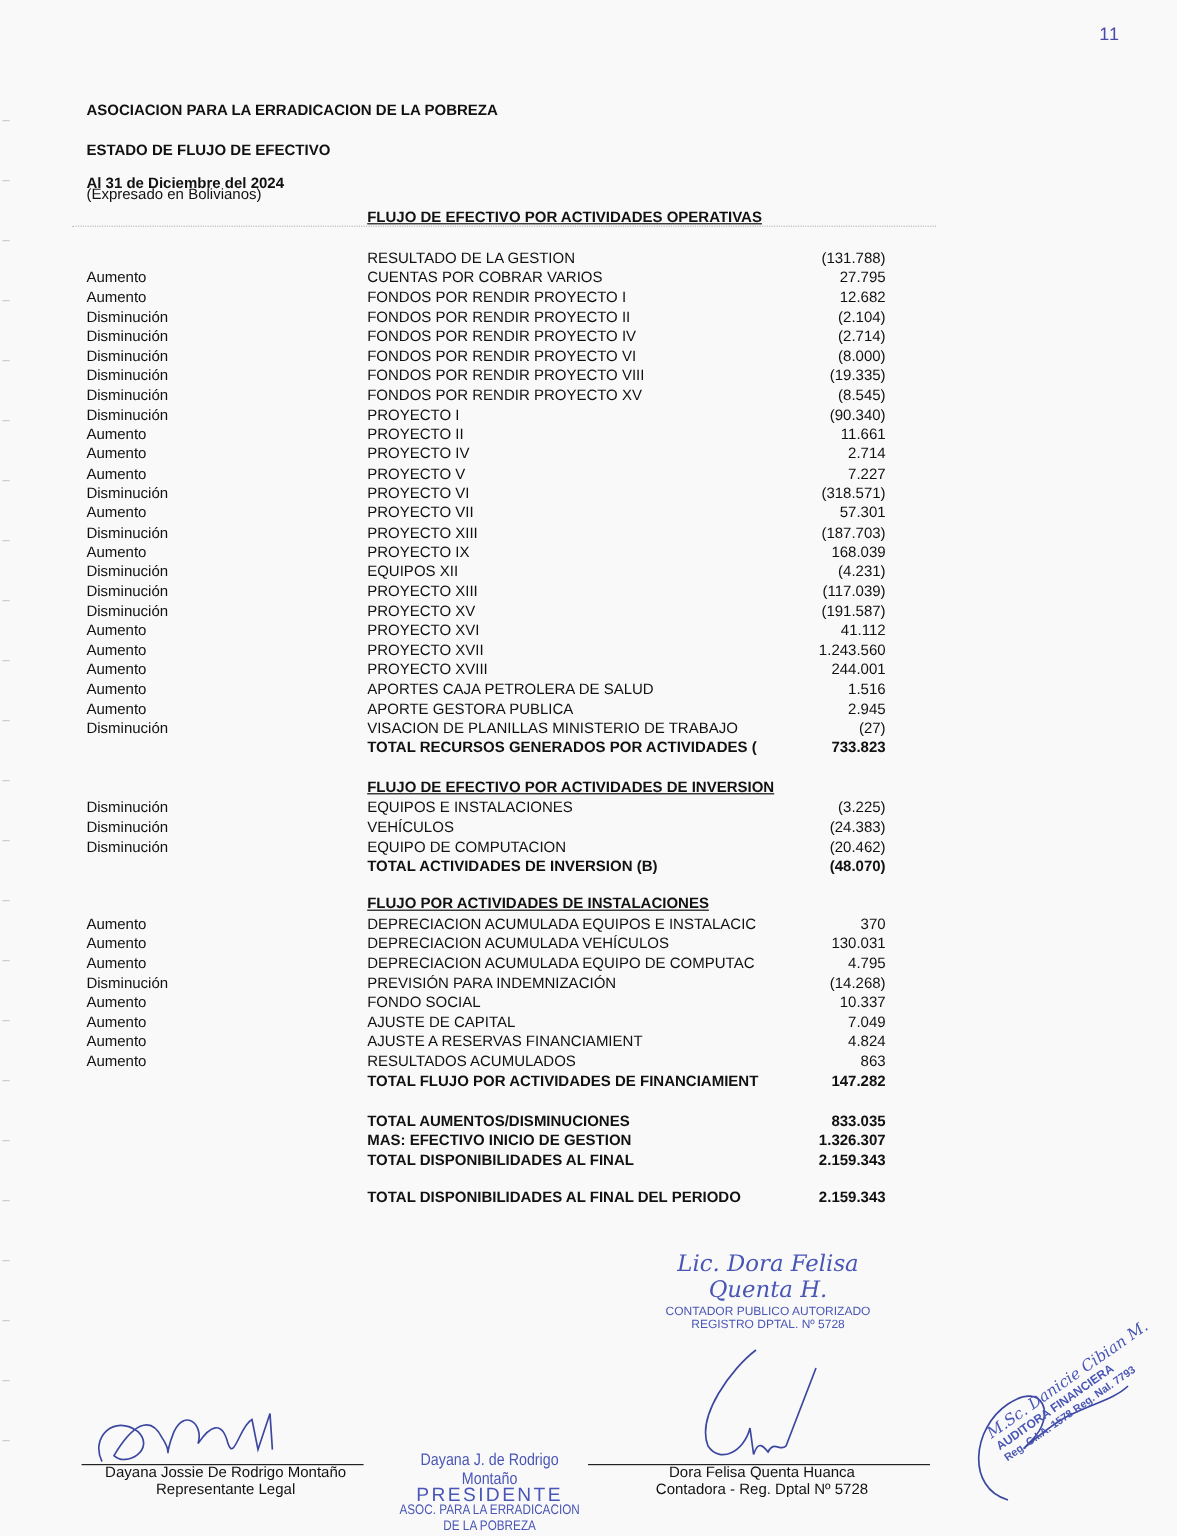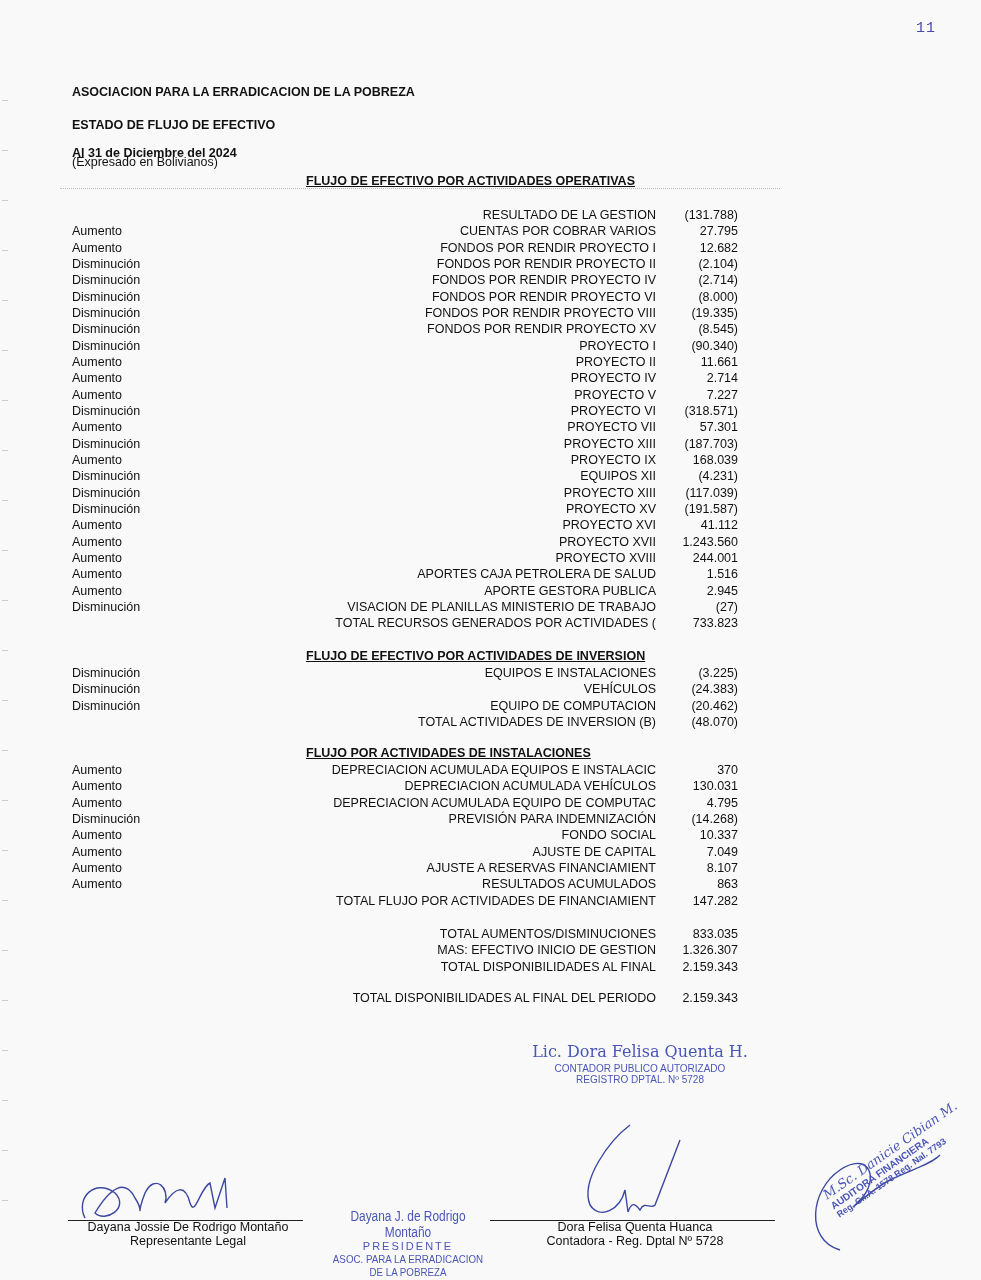--- a/index.html
+++ b/index.html
@@ -1,29 +1,29 @@
 <!DOCTYPE html>
 <html><head>
 <meta charset="utf-8">
 <style>
   html, body { margin: 0; padding: 0; }
   body {
     width: 981px; height: 1280px; position: relative; overflow: hidden;
     background: #f9f9fa;
     font-family: "Liberation Sans", sans-serif; color: #111;
   }
-  .page-number { position: absolute; left: 916px; top: 20px; font-size: 15px; color: #4a4aa8; font-family: Liberation Mono, monospace; letter-spacing: 1px; }
+  .page-number { position: absolute; left: 916px; top: 20px; font-size: 15px; color: #4a4aa8; font-family: Liberation Sans, sans-serif; letter-spacing: 1px; }
   .hdr { position: absolute; left: 72px; font-size: 12.5px; }
   .hdr.b { font-weight: bold; }
   .dotted { position: absolute; left: 60px; top: 188px; width: 720px; border-top: 1px dotted #bbb; }
   .row { position: absolute; left: 0; height: 16px; font-size: 12.5px; line-height: 16px; white-space: nowrap; }
   .row .lbl { position: absolute; left: 72px; }
-  .row .desc { position: absolute; left: 306px; width: 350px; overflow: hidden; text-align: right; }
+  .row .desc { position: absolute; left: 306px; width: 350px; overflow: hidden; }
   .row .val { position: absolute; left: 620px; width: 118px; text-align: right; }
-  .row.bold .desc, .row.bold .val { font-weight: normal; }
+  .row.bold .desc, .row.bold .val { font-weight: bold; }
   .sec-title { position: absolute; left: 306px; font-size: 12.5px; font-weight: bold; text-decoration: underline; }
   .stamp-block { position: absolute; text-align: center; color: #4a56b5; }
   .sig-line { position: absolute; border-top: 1px solid #222; }
   .sig-text { position: absolute; font-size: 12.5px; text-align: center; color: #111; }
   .sig-svg { position: absolute; }
   .margin-ticks { position: absolute; left: 0; top: 60px; width: 12px; height: 1200px; }
   .margin-ticks span { position: absolute; left: 2px; width: 6px; height: 1px; background: #ccc; }
 </style>
 </head>
 <body>
@@ -243,21 +243,21 @@
       <span class="val">10.337</span>
     </div>
     <div class="row" style="top: 843.65px;">
       <span class="lbl">Aumento</span>
       <span class="desc">AJUSTE DE CAPITAL</span>
       <span class="val">7.049</span>
     </div>
     <div class="row" style="top: 859.98px;">
       <span class="lbl">Aumento</span>
       <span class="desc">AJUSTE A RESERVAS FINANCIAMIENT</span>
-      <span class="val">8.107</span>
+      <span class="val">4.824</span>
     </div>
     <div class="row" style="top: 876.31px;">
       <span class="lbl">Aumento</span>
       <span class="desc">RESULTADOS ACUMULADOS</span>
       <span class="val">863</span>
     </div>
     <div class="row bold" style="top: 892.64px;">
       <span class="lbl"></span>
       <span class="desc">TOTAL FLUJO POR ACTIVIDADES DE FINANCIAMIENT</span>
       <span class="val">147.282</span>
@@ -278,37 +278,37 @@
       <span class="val">2.159.343</span>
     </div>
     <div class="row bold" style="top: 990px;">
       <span class="lbl"></span>
       <span class="desc">TOTAL DISPONIBILIDADES AL FINAL DEL PERIODO</span>
       <span class="val">2.159.343</span>
     </div>
   </div>
 
 <div class="stamp-block" style="left:530px; top:1042px; width:220px;">
-  <div style="font-family:'DejaVu Serif',serif; font-size:16px;">Lic. Dora Felisa Quenta H.</div>
+  <div style="font-family:'DejaVu Serif',serif; font-style:italic; font-size:19px;">Lic. Dora Felisa Quenta H.</div>
   <div style="font-size:10px; margin-top:2px;">CONTADOR PUBLICO AUTORIZADO</div>
   <div style="font-size:10px;">REGISTRO DPTAL. Nº 5728</div>
 </div>
 
 <svg class="sig-svg" style="left:75px; top:1168px;" width="170" height="60">
   <path d="M10,50 C0,30 20,10 40,25 C55,40 30,55 20,45 C35,20 50,10 60,30 C70,45 60,50 70,25 C80,5 95,20 90,35 C100,20 110,15 115,35 C120,50 125,20 135,15 L140,40 L150,10 L152,40" stroke="#3c47a0" stroke-width="1.4" fill="none"></path>
 </svg>
 <div class="sig-line" style="left:68px; top:1220px; width:235px;"></div>
 <div class="sig-text" style="left:68px; top:1220px; width:240px;">
   <div>Dayana Jossie De Rodrigo Montaño</div>
   <div>Representante Legal</div>
 </div>
 
 <div class="stamp-block" style="left:318px; top:1208px; width:180px;">
   <div style="font-size:14px; font-family:'Liberation Sans Narrow','Liberation Sans',sans-serif; transform:scaleX(0.85);">Dayana J. de Rodrigo Montaño</div>
-  <div style="font-size:11px; letter-spacing:2px; line-height:13px;">PRESIDENTE</div>
+  <div style="font-size:16px; letter-spacing:2px; line-height:13px;">PRESIDENTE</div>
   <div style="font-size:11.5px; line-height:13px; transform:scaleX(0.85);">ASOC. PARA LA ERRADICACION</div>
   <div style="font-size:11.5px; line-height:13px; transform:scaleX(0.85);">DE LA POBREZA</div>
 </div>
 <div class="sig-line" style="left:490px; top:1220px; width:285px;"></div>
 
 <svg class="sig-svg" style="left:570px; top:1120px;" width="120" height="100">
   <path d="M60,5 C40,20 10,60 20,85 C30,100 50,90 55,70 L58,92 C62,80 66,85 70,90 C75,80 80,90 85,85 L110,20" stroke="#3c47a0" stroke-width="1.4" fill="none"></path>
 </svg>
 <div class="sig-text" style="left:520px; top:1220px; width:230px;">
   <div>Dora Felisa Quenta Huanca</div>

